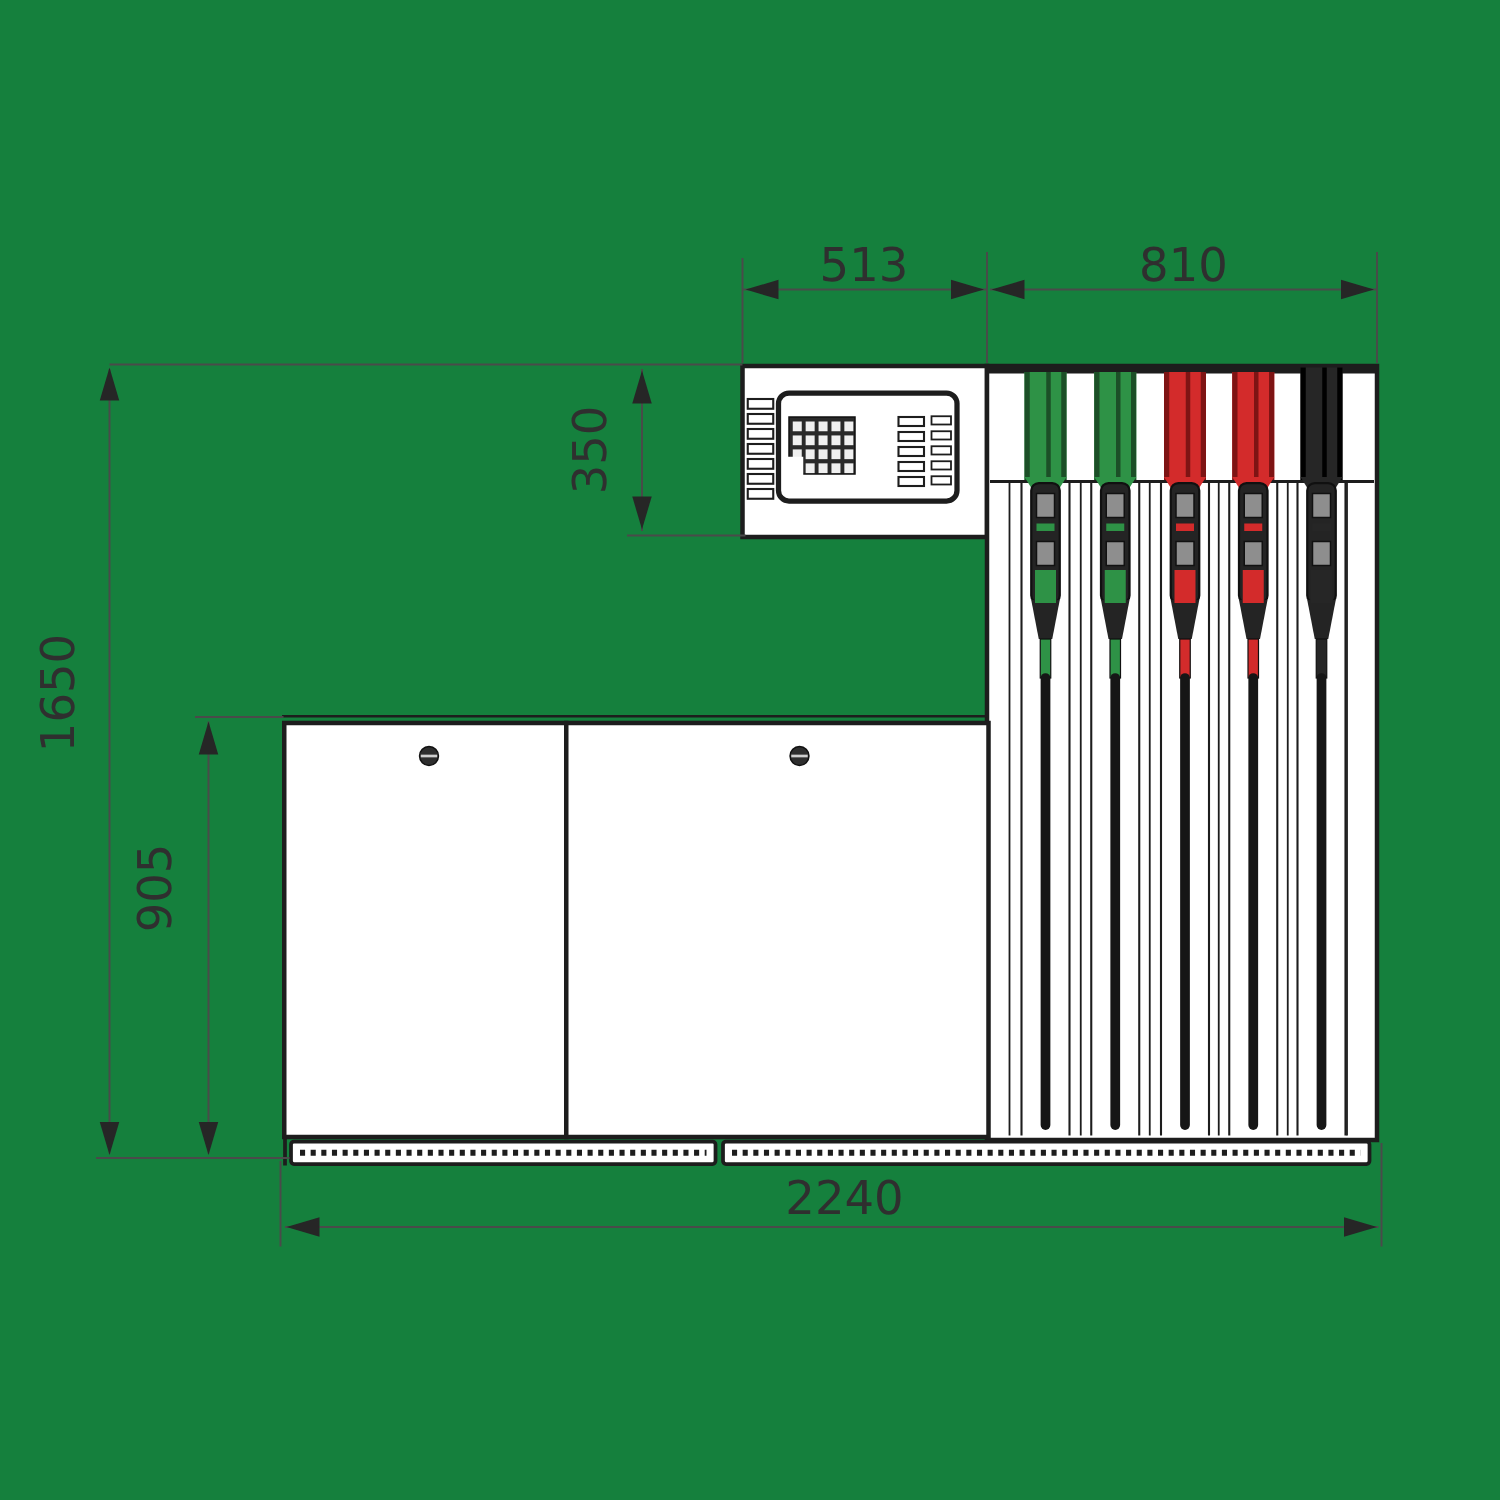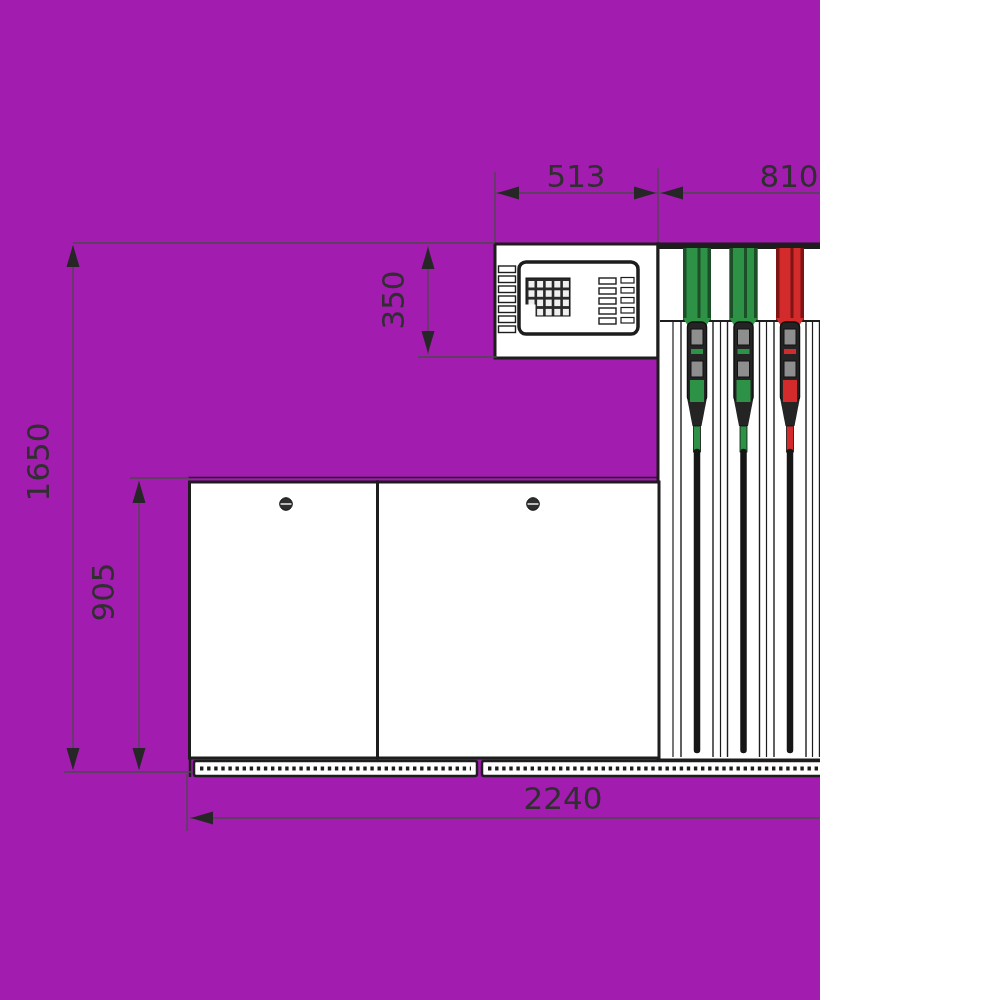--- a/index.html
+++ b/index.html
@@ -1,16 +1,16 @@
 <!DOCTYPE html>
 <html style="--c-line: #1d1d1d; --c-dim: #4a4a4a; --c-arrow: #262626; --c-text: #2f2f2f; --c-green: #2e9246; --c-green_dark: #1c4f27; --c-red: #d32b2b; --c-red_dark: #7e1414; --c-black: #262626; --c-black_dark: #000000; --c-gray: #8e8e8e; --c-body: #242424; --c-hose: #161616; --c-keypad: #2a2a2a; --c-key: #f0f0f0;"><head>
 <meta charset="utf-8">
 <style>
   html,body{margin:0;padding:0;background:#ffffff;}
-  .stage{width:820px;height:1000px;background:#a21caf;position:relative;overflow:hidden;
+  .stage{width:1000px;height:1000px;background:#15803d;position:relative;overflow:hidden;
          font-family:"DejaVu Sans", sans-serif;}
   svg{display:block;}
   
   .ln{stroke:var(--c-line);fill:none;}
   .fillw{fill:#ffffff;}
   .w3{stroke-width:3;} .w25{stroke-width:2.5;} .w2{stroke-width:2;} .w16{stroke-width:1.6;}
   .w14{stroke-width:1.4;} .w12{stroke-width:1.2;}
   
   .dl{stroke:var(--c-dim);stroke-width:1.3;fill:none;}
   .arr{fill:var(--c-arrow);stroke:none;}

